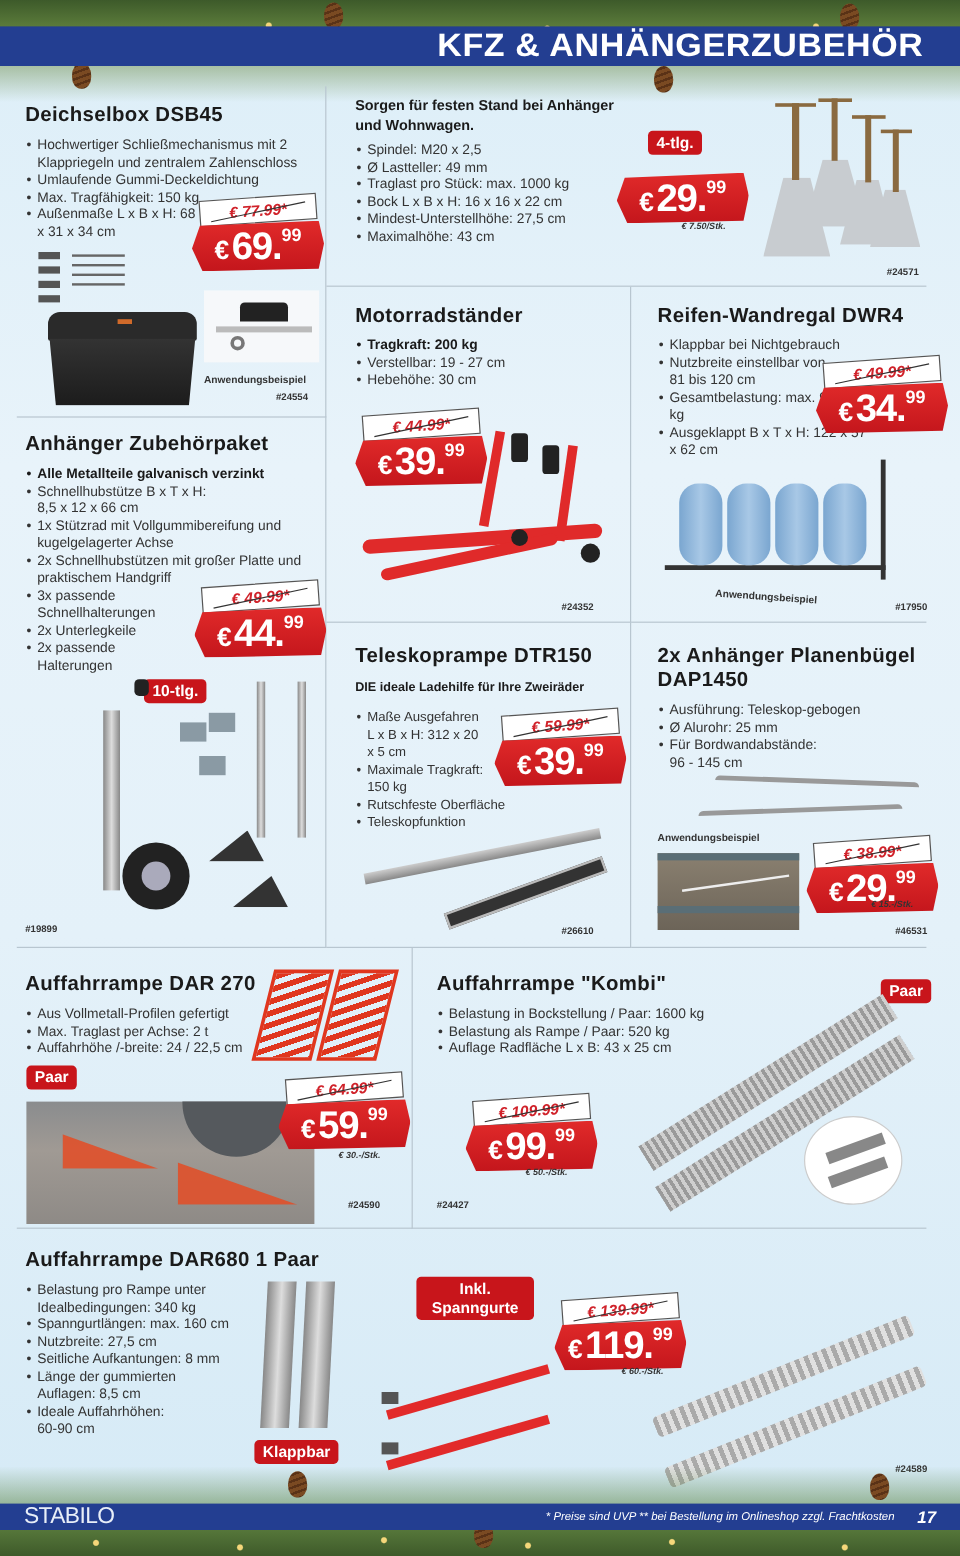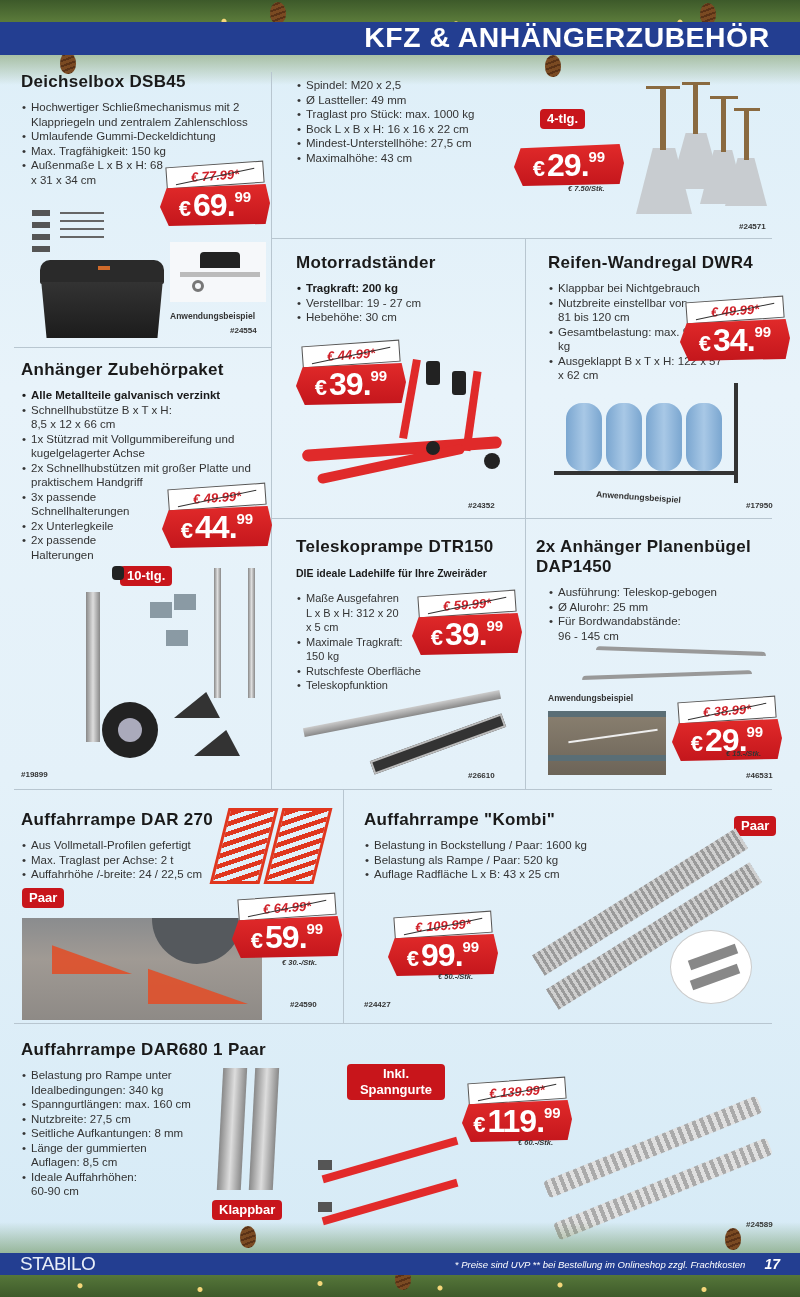--- a/index.html
+++ b/index.html
@@ -98,21 +98,21 @@
   <div class="cone" style="left:60px;top:52px"></div>
   <div class="cone" style="left:270px;top:2px"></div>
   <div class="cone" style="left:545px;top:55px"></div>
   <div class="cone" style="left:700px;top:3px"></div>
 </div>
 <div class="header-bar">
   <span class="header-title">KFZ &amp; ANHÄNGERZUBEHÖR</span>
 </div>
 
 <div class="section sec-border-r sec-border-b" style="left:14px;top:72px;width:258px;height:276px;">
-  <div class="title" style="margin-left:7px;margin-top:0">Deichselbox DSB45</div>
+  <div class="title" style="margin-left:7px;margin-top:14px">Deichselbox DSB45</div>
   <ul class="feat" style="margin-left:7px;width:250px">
     <li>Hochwertiger Schließmechanismus mit 2 Klappriegeln und zentralem Zahlenschloss</li>
     <li>Umlaufende Gummi-Deckeldichtung</li>
     <li>Max. Tragfähigkeit: 150 kg</li>
     <li style="width:145px">Außenmaße L x B x H: 68 x 31 x 34 cm</li>
   </ul>
   <div class="price-tag" style="left:146px;top:92px">
     <div class="price-old">€ 77.99*</div>
     <div class="price-new">
       <span class="cur">€</span>
@@ -140,20 +140,21 @@
   <div class="img" style="left:156px;top:170px;width:96px;height:60px;background:#f6f8fa;">
     <div style="position:absolute;left:10px;top:30px;width:80px;height:5px;background:#bbb;"></div>
     <div style="position:absolute;left:30px;top:10px;width:40px;height:16px;background:#222;border-radius:4px 4px 0 0;"></div>
     <div style="position:absolute;left:22px;top:38px;width:12px;height:12px;border-radius:50%;border:3px solid #777;"></div>
   </div>
   <div class="anw" style="left:156px;top:239px">Anwendungsbeispiel</div>
   <div class="artno" style="left:216px;top:254px">#24554</div>
 </div>
 
 <div class="section sec-border-b" style="left:272px;top:72px;width:500px;height:167px;">
+  <div class="sub" style="margin-left:24px;width:230px">Sorgen für festen Stand bei Anhänger und Wohnwagen.</div>
   <ul class="feat" style="margin-left:24px;margin-top:6px">
     <li>Spindel: M20 x 2,5</li>
     <li>Ø Lastteller: 49 mm</li>
     <li>Traglast pro Stück: max. 1000 kg</li>
     <li>Bock L x B x H: 16 x 16 x 22 cm</li>
     <li>Mindest-Unterstellhöhe: 27,5 cm</li>
     <li>Maximalhöhe: 43 cm</li>
   </ul>
   <div class="badge" style="left:268px;top:37px">4-tlg.</div>
   <div class="price-tag" style="left:242px;top:52px">
@@ -291,21 +292,21 @@
     </div>
   </div>
   <div class="img" style="left:30px;top:156px;width:200px;height:110px;">
     <div style="position:absolute;left:0;top:34px;width:200px;height:9px;background:linear-gradient(180deg,#ccc,#888);transform:rotate(-11deg);"></div>
     <div style="position:absolute;left:66px;top:62px;width:140px;height:14px;background:#333;border:2px solid #bbb;transform:rotate(-20deg);"></div>
   </div>
   <div class="artno" style="left:196px;top:252px">#26610</div>
 </div>
 
 <div class="section sec-border-b" style="left:526px;top:519px;width:246px;height:271px;">
-  <div class="title" style="margin-left:10px;margin-top:18px">2x Anhänger Planenbügel DAP1450</div>
+  <div class="title" style="margin-left:22px;margin-top:18px">2x Anhänger Planenbügel DAP1450</div>
   <ul class="feat" style="margin-left:22px;width:190px">
     <li>Ausführung: Teleskop-gebogen</li>
     <li>Ø Alurohr: 25 mm</li>
     <li style="width:140px">Für Bordwandabstände: 96 - 145 cm</li>
   </ul>
   <div class="img" style="left:70px;top:124px;width:170px;height:46px;">
     <div style="position:absolute;left:0;top:6px;width:170px;height:4px;background:#999;border-radius:40px 40px 0 0;transform:rotate(2deg);"></div>
     <div style="position:absolute;left:-14px;top:30px;width:170px;height:4px;background:#999;border-radius:40px 40px 0 0;transform:rotate(-2deg);"></div>
   </div>
   <div class="anw" style="left:22px;top:174px">Anwendungsbeispiel</div>

